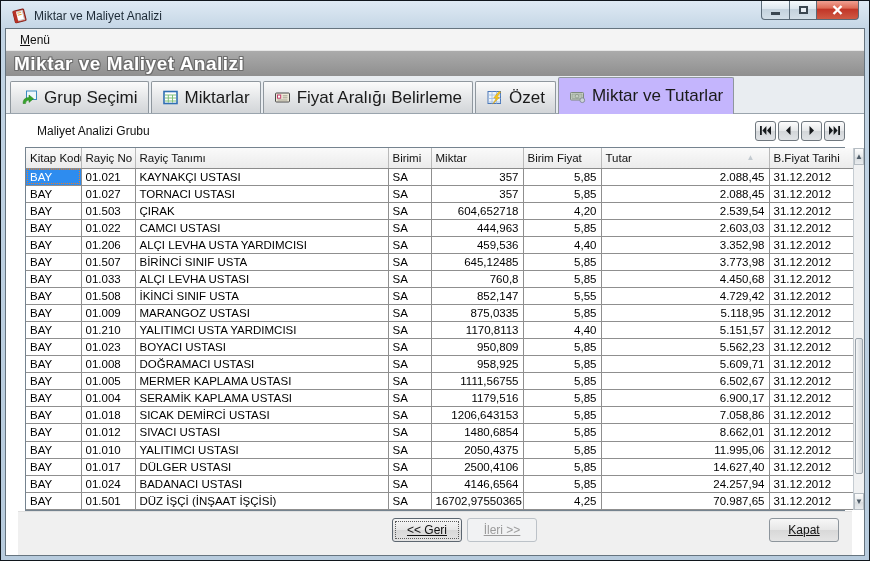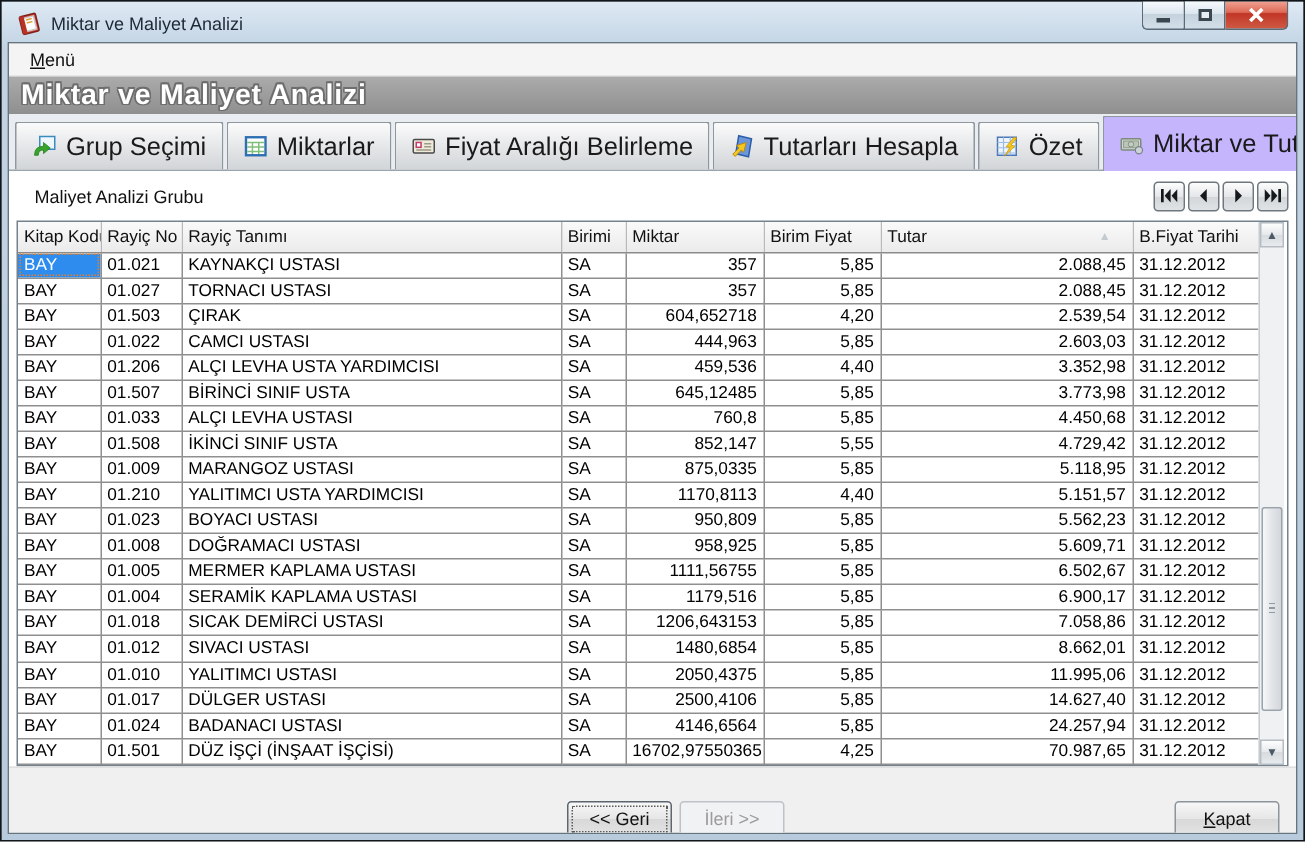--- a/index.html
+++ b/index.html
@@ -34,21 +34,21 @@
 
   
   .tabstrip { height:38px; background:#e9edf1; display:flex; align-items:flex-end; padding-left:4px; border-bottom:1px solid #9aa4ad; }
   .tab { height:32px; display:flex; align-items:center; gap:6px; padding:0 10px; margin-right:2px;
     border:1px solid #8f979e; border-bottom:none; border-radius:2px 2px 0 0;
     background:linear-gradient(#fbfbfb,#e3e5e7 55%,#d2d5d8); font-size:17px; color:#1a1a1a; cursor:pointer; white-space:nowrap; }
   .tab.active { height:37px; background:#c4b5fd; margin-bottom:-1px; border-color:#8f979e; }
   .tab svg { width:17px; height:17px; flex:0 0 auto; }
 
   
-  .tabpage { flex:1; background:#fff; display:flex; flex-direction:column; padding:0 5px;justify-content:space-between; }
+  .tabpage { flex:1; background:#fff; display:flex; flex-direction:column; padding:0 19px;justify-content:space-between; }
   .filter-row { height:33px; display:flex; align-items:center; }
   .filter-label { font-size:12px; color:#111; margin-left:12px; width:118px; }
   .combo { width:320px; height:21px; border:1px solid #8aa8c0; background:#fff; display:flex; align-items:center; cursor:pointer; }
   .combo-value { flex:1; font-size:12px; padding-left:4px; color:#111; }
   .combo-btn { width:17px; height:19px; border-left:1px solid #b9c7d2; background:linear-gradient(#f4f6f8,#d7dde2); display:flex; align-items:center; justify-content:center; }
   .arr-down { width:0; height:0; border-left:4px solid transparent; border-right:4px solid transparent; border-top:4px solid #37424c; }
   .nav { margin-left:auto; display:flex; gap:2px; }
   .navbtn { width:21px; height:20px; border:1px solid #6f777e; border-radius:3px;
     background:linear-gradient(#fdfdfd,#e4e6e8 50%,#d3d6d9 51%,#e0e3e6); display:flex; align-items:center; justify-content:center; cursor:pointer; }
   .navbtn svg { width:11px; height:9px; fill:#16191c; }
@@ -69,22 +69,22 @@
   .sbtn { height:17px; display:flex; align-items:center; justify-content:center; font-size:8px; color:#4d5a66;
     background:linear-gradient(#fdfdfd,#e6e9eb 50%,#d7dbde 51%,#e8ebee); border:1px solid #b5bcc2; cursor:pointer; }
   .sbtn.down { position:absolute; bottom:0; left:0; right:0; }
   .sthumb { position:absolute; left:1px; right:1px; top:190px; height:136px; border:1px solid #9aa3ab; border-radius:2px;
     background:linear-gradient(90deg,#f6f7f8,#e2e5e8 50%,#d3d7db); cursor:grab; }
   .grip { position:absolute; left:4px; right:4px; top:50%; margin-top:-4px; height:8px;
     background:repeating-linear-gradient(#8f9aa3 0 1px,transparent 1px 3px); }
 
   
   .footer { flex:1; background:#f0f0f0; margin:0 -7px; position:relative; border-top:1px solid #e0e0e0; }
-  .btn { position:absolute; top:22px; height:24px; font-size:12px; font-family:inherit; color:#111;
-    border:1px solid #8d959c; border-radius:3px; background:linear-gradient(#f7f7f7,#e6e6e6 50%,#d8d8d8 51%,#e4e4e4); cursor:pointer; }
+  .btn { position:absolute; top:6px; height:24px; font-size:12px; font-family:inherit; color:#111;
+    border:1px solid #8d959c; border-radius:3px; background:linear-gradient(#f7f7f7,#e6e6e6 50%,#d8d8d8 51%,#e4e4e4); cursor:pointer;text-decoration:underline; }
   .btn.geri { left:374px; width:70px; border-color:#5c6670; outline:1px dotted #5a5a5a; outline-offset:-4px; }
   .btn.ileri { left:449px; width:70px; color:#9b9b9b; border-color:#bcc2c8; background:#f1f2f3; }
   .btn.kapat { right:13px; width:70px; }
 </style>
 </head>
 <body>
 
 <div class="window">
 
   <div class="titlebar">
@@ -137,27 +137,20 @@
         </svg>
         <span>Miktarlar</span>
       </div>
       <div class="tab">
         <svg viewBox="0 0 17 17">
           <rect x="1.5" y="4" width="14" height="9" rx="1" fill="#efead9" stroke="#4a4a4a"></rect>
           <rect x="3.5" y="6" width="3.2" height="3.2" fill="#fff" stroke="#c03a6a"></rect>
           <path d="M8.8 6.8 H13.5 M8.8 8.8 H13.5 M3.5 11 H13.5" stroke="#9a9a88" stroke-width="0.9"></path>
         </svg>
         <span>Fiyat Aralığı Belirleme</span>
-      </div>
-      <div class="tab">
-        <svg viewBox="0 0 17 17">
-          <path d="M6.5,1.5 L15,3.5 L13,15.5 L4.5,13.5 Z" fill="#6b97d8" stroke="#2b5ca8"></path>
-          <path d="M2.5,13.8 L6.8,9.6 L5,8 L11.5,6 L9.8,12.5 L8.2,11 L4.2,15.3 Z" fill="#f6c71d" stroke="#b8860b" stroke-width="0.6"></path>
-        </svg>
-        <span>Tutarları Hesapla</span>
       </div>
       <div class="tab">
         <svg viewBox="0 0 17 17">
           <rect x="2" y="2.5" width="12.5" height="12" fill="#eef4fb" stroke="#4a77b8"></rect>
           <path d="M2 6 H14.5 M2 9.5 H14.5 M2 13 H14.5 M6 2.5 V14.5 M10.5 2.5 V14.5" stroke="#9dbbe0" stroke-width="0.8"></path>
           <path d="M13,2.5 L7.8,8.8 L10.3,9.3 L6.8,15 L13.6,8.3 L11,7.8 L14.8,3 Z" fill="#f6c71d" stroke="#c8950a" stroke-width="0.5"></path>
         </svg>
         <span>Özet</span>
       </div>
       <div class="tab active">

